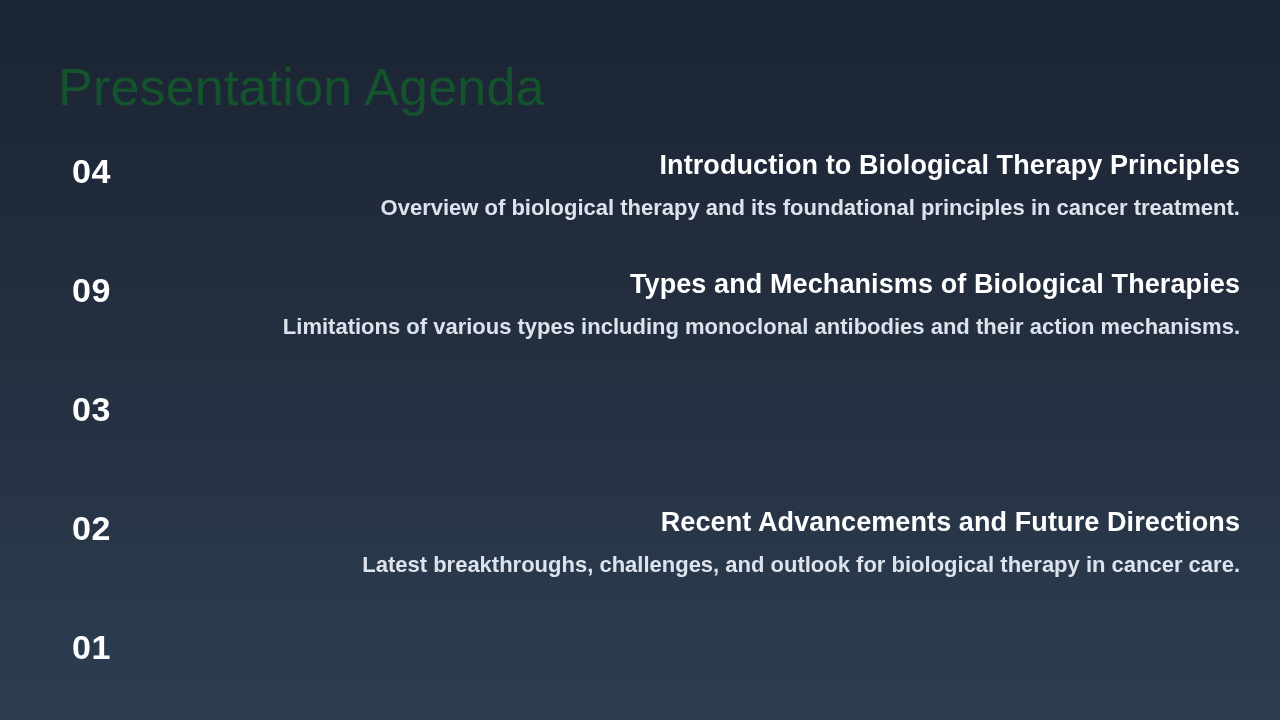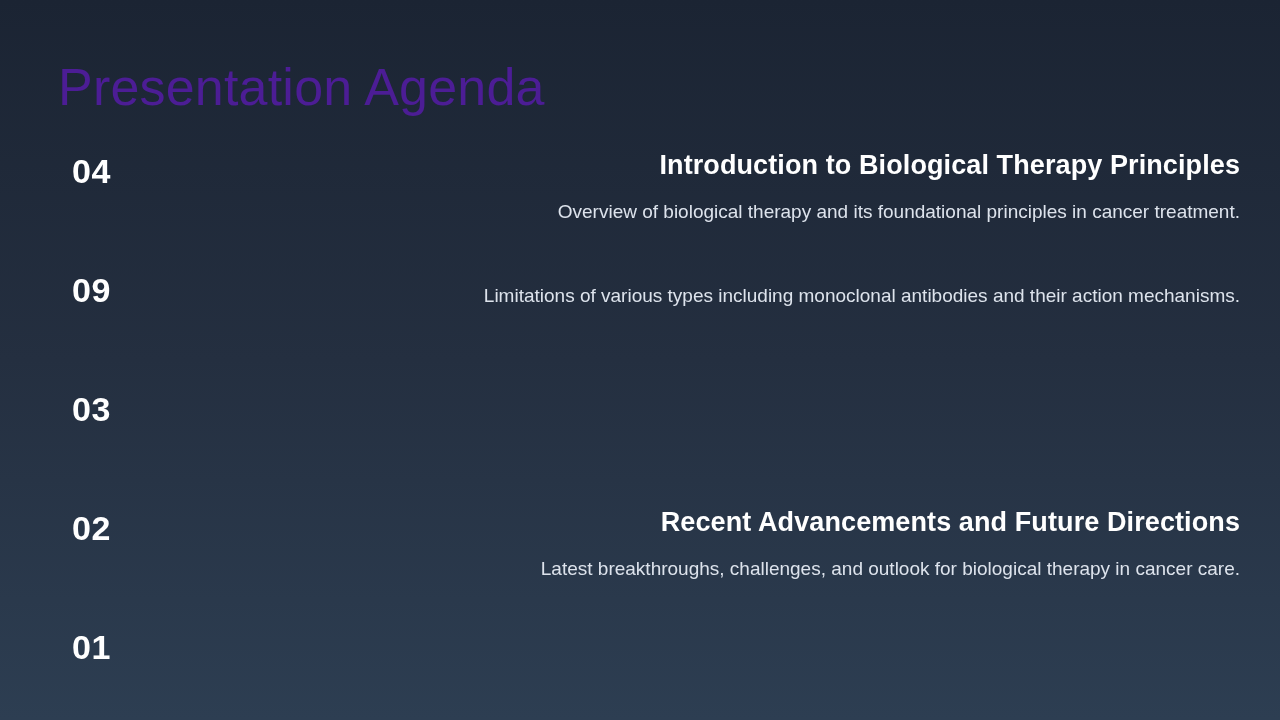--- a/index.html
+++ b/index.html
@@ -24,21 +24,21 @@
   }
 
   .slide-title {
     position: absolute;
     left: 58px;
     top: 57px;
     font-size: 52px;
     font-weight: 400;
     line-height: 1.18;
     letter-spacing: 0.2px;
-    color: #4c1d95;
+    color: #14532d;
     white-space: nowrap;
   }
 
   .agenda-list {
     position: absolute;
     left: 0;
     top: 148px;
     width: 1280px;
     list-style: none;
   }
@@ -71,23 +71,23 @@
   .item-title {
     font-size: 27px;
     font-weight: 700;
     line-height: 1.3;
     color: #ffffff;
     letter-spacing: 0.1px;
     white-space: nowrap;
   }
 
   .item-desc {
-    margin-top: 16px;
-    font-size: 19px;
-    font-weight: 400;
+    margin-top: 10px;
+    font-size: 22px;
+    font-weight: 700;
     line-height: 1.35;
     color: #dde3ec;
     white-space: nowrap;
   }
 </style>
 </head>
 <body>
 
 <div class="slide">
 
@@ -99,20 +99,21 @@
       <div class="item-number">04</div>
       <div class="item-body">
         <div class="item-title">Introduction to Biological Therapy Principles</div>
         <div class="item-desc">Overview of biological therapy and its foundational principles in cancer treatment.</div>
       </div>
     </li>
 
     <li class="agenda-item">
       <div class="item-number">09</div>
       <div class="item-body">
+        <div class="item-title">Types and Mechanisms of Biological Therapies</div>
         <div class="item-desc">Limitations of various types including monoclonal antibodies and their action mechanisms.</div>
       </div>
     </li>
 
     <li class="agenda-item">
       <div class="item-number">03</div>
     </li>
 
     <li class="agenda-item">
       <div class="item-number">02</div>

